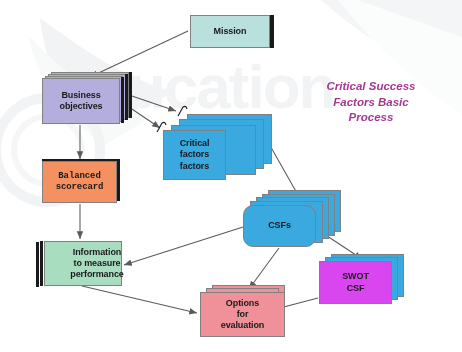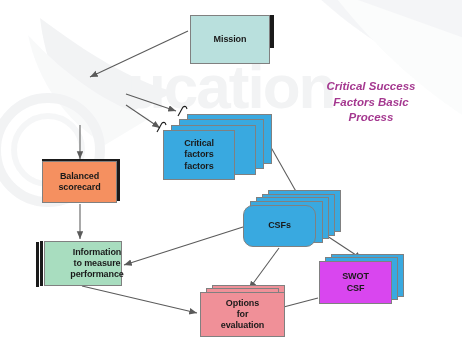--- a/index.html
+++ b/index.html
@@ -143,45 +143,59 @@
     <g stroke="#1a1a1a" stroke-width="1.1" fill="none">
       <path d="M 178 116 L 183 107"></path>
       <path d="M 183 107 q 3 -2 4 2"></path>
       <path d="M 157 132 L 162 123"></path>
       <path d="M 162 123 q 3 -2 4 2"></path>
     </g>
   </svg>
 
   <div id="nodes">
 
-    <div class="node" style="left:190px; top:15px; width:80px; height:49px;">
+    <div class="node" style="left:190px; top:15px; width:80px; height:33px;">
       <div class="slab-right" style="left:80px; top:0; width:4px; height:33px;"></div>
       <div class="face" style="background:#b9e0dd;">
         <span class="lbl">Mission</span>
       </div>
     </div>
 
-
-    <div class="node" style="left:163px; top:130px; width:72px; height:50px;">
+    <div class="node" style="left:42px; top:78px; width:78px; height:46px;">
+      <div class="sheet" style="left:9px; top:-6px; width:78px; height:46px; background:#b3aedb;"></div>
+      <div class="sheet" style="left:6px; top:-4px; width:78px; height:46px; background:#b3aedb;"></div>
+      <div class="sheet" style="left:3px; top:-2px; width:78px; height:46px; background:#b3aedb;"></div>
+      <div class="slab-right" style="left:87px; top:-6px; width:3px; height:46px;"></div>
+      <div class="slab-right" style="left:83px; top:-4px; width:3px; height:46px;"></div>
+      <div class="slab-right" style="left:79px; top:-1px; width:3px; height:46px;"></div>
+      <div class="face" style="background:#b3aedb;">
+        <span>
+          <span class="lbl">Business</span>
+          <span class="lbl">objectives</span>
+        </span>
+      </div>
+    </div>
+
+    <div class="node" style="left:163px; top:130px; width:63px; height:50px;">
       <div class="sheet" style="left:24px; top:-16px; width:85px; height:50px; background:#39a9e0;"></div>
       <div class="sheet" style="left:16px; top:-11px; width:85px; height:50px; background:#39a9e0;"></div>
       <div class="sheet" style="left:8px; top:-5px; width:85px; height:50px; background:#39a9e0;"></div>
       <div class="face" style="background:#39a9e0;">
         <span>
           <span class="lbl">Critical</span>
           <span class="lbl">factors</span>
           <span class="lbl">factors</span>
         </span>
       </div>
     </div>
 
     <div class="node" style="left:42px; top:161px; width:75px; height:42px;">
       <div class="slab-right" style="left:75px; top:-2px; width:3px; height:42px;"></div>
       <div class="slab-right" style="left:0px; top:-2px; width:78px; height:2px;"></div>
-      <div class="face" style="background:#f59060;">
+      <div class="face" style="background:#f59060;font-family:Liberation Mono, monospace;">
         <span>
           <span class="lbl">Balanced</span>
           <span class="lbl">scorecard</span>
         </span>
       </div>
     </div>
 
     <div class="node" style="left:243px; top:205px; width:73px; height:42px;">
       <div class="sheet" style="left:25px; top:-15px; width:73px; height:42px; background:#39a9e0;"></div>
       <div class="sheet" style="left:19px; top:-11px; width:73px; height:42px; background:#39a9e0;"></div>

